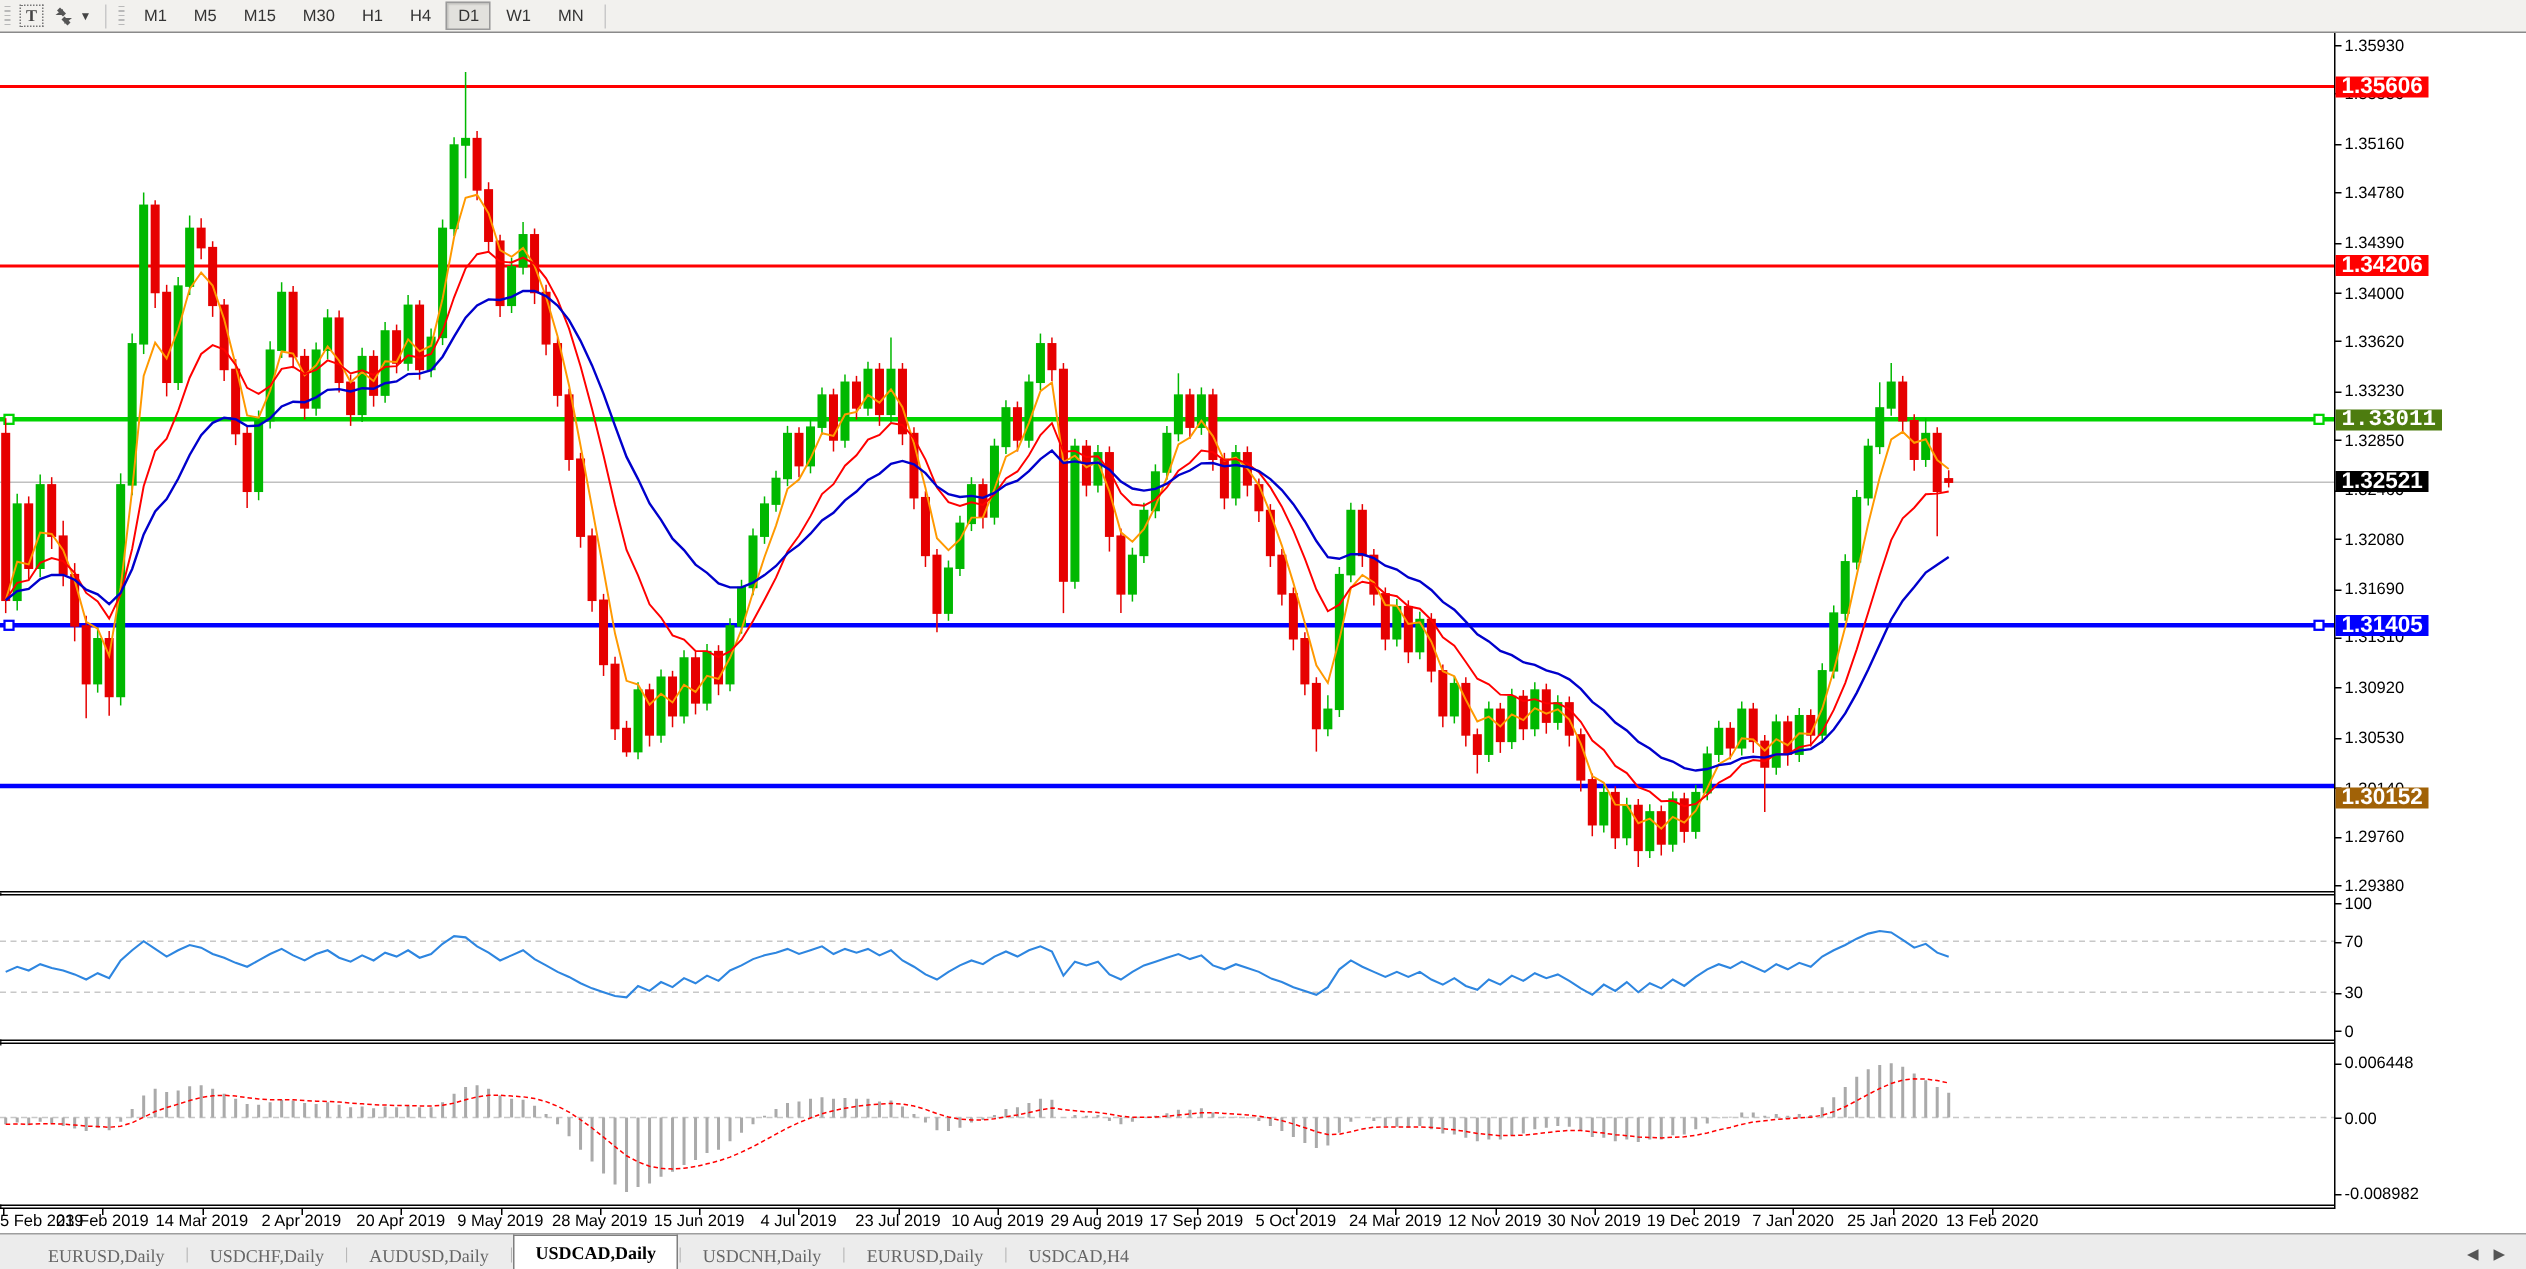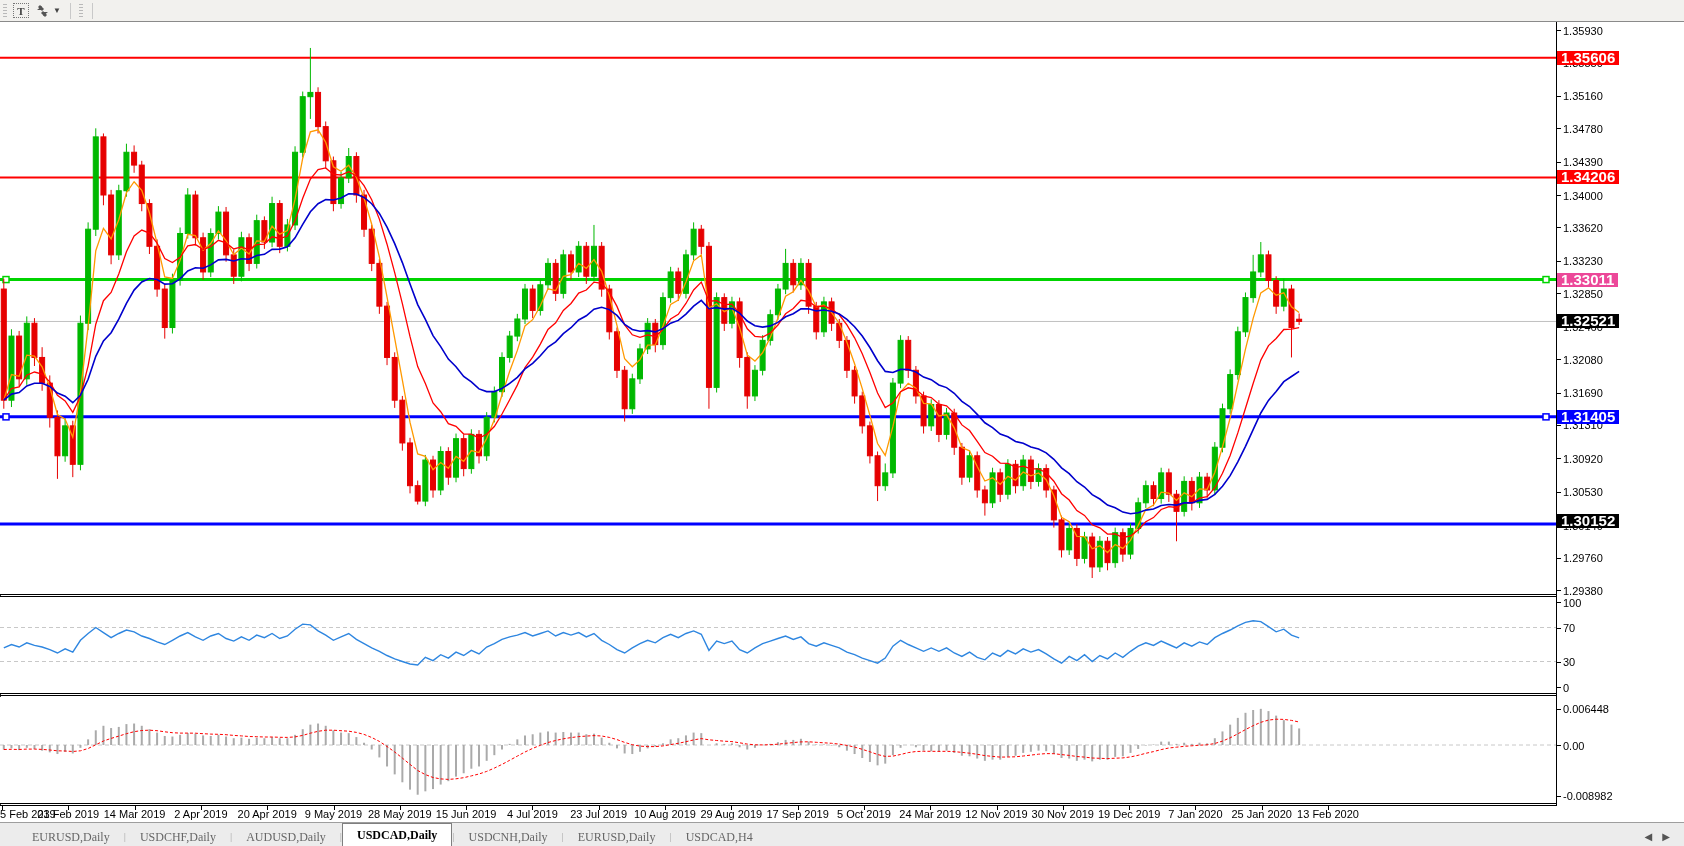--- a/index.html
+++ b/index.html
@@ -56,20 +56,31 @@
       <svg width="15" height="14" viewBox="0 0 15 14">
         <path d="M2 6 L7 6 L7 2 Z" fill="#555"></path>
         <path d="M5 1 L9 5 L7 7 L3 3 Z" fill="#555"></path>
         <path d="M13 8 L8 8 L8 12 Z" fill="#555"></path>
         <path d="M10 13 L6 9 L8 7 L12 11 Z" fill="#555"></path>
       </svg>
       <span class="caret">▼</span>
     </div>
     <div class="vsep"></div>
     <div class="grip"></div>
+    <div id="tf-group" style="display:flex;align-items:center;">
+        <div class="tf-btn">M1</div>
+        <div class="tf-btn">M5</div>
+        <div class="tf-btn">M15</div>
+        <div class="tf-btn">M30</div>
+        <div class="tf-btn">H1</div>
+        <div class="tf-btn">H4</div>
+        <div class="tf-btn active">D1</div>
+        <div class="tf-btn">W1</div>
+        <div class="tf-btn">MN</div>
+      </div>
     <div class="vsep"></div>
   </div>
 
   <div id="left-border"></div>
   <div id="vaxis-line"></div>
   <div id="shift-triangle"></div>
 
   <div id="chart-title">
     <span class="tri">▼</span>
     <span>USDCAD,Daily</span>
@@ -687,23 +698,23 @@
     <div class="axis-tick" style="top: 687px;"></div>
     <div class="axis-label" style="top: 687.5px;">0</div>
     <div class="axis-tick" style="top: 708.569px;"></div>
     <div class="axis-label" style="top: 709.069px;">0.006448</div>
     <div class="axis-tick" style="top: 745px;"></div>
     <div class="axis-label" style="top: 745.5px;">0.00</div>
     <div class="axis-tick" style="top: 795.748px;"></div>
     <div class="axis-label" style="top: 796.248px;">-0.008982</div>
     <div class="badge" style="top: 57.7008px; background: rgb(255, 0, 0);">1.35606</div>
     <div class="badge" style="top: 177.395px; background: rgb(255, 0, 0);">1.34206</div>
-    <div class="badge" style="top: 279.563px; background: #ec4899;">1.33011</div>
+    <div class="badge" style="top: 279.563px; background: #4d7c0f; font-family: Liberation Mono, monospace;">1.33011</div>
     <div class="badge" style="top: 416.87px; background: rgb(0, 0, 255);">1.31405</div>
-    <div class="badge" style="top: 521px; background: #000000;">1.30152</div>
+    <div class="badge" style="top: 532px; background: #a16207;">1.30152</div>
     <div class="badge" style="top: 321.456px; background: rgb(0, 0, 0);">1.32521</div>
     <div class="date-tick" style="left: 2px;"></div>
     <div class="date-label" style="left: 0px; transform: none;">5 Feb 2019</div>
     <div class="date-tick" style="left: 68.3px;"></div>
     <div class="date-label" style="left: 68.3px;">23 Feb 2019</div>
     <div class="date-tick" style="left: 134.6px;"></div>
     <div class="date-label" style="left: 134.6px;">14 Mar 2019</div>
     <div class="date-tick" style="left: 200.9px;"></div>
     <div class="date-label" style="left: 200.9px;">2 Apr 2019</div>
     <div class="date-tick" style="left: 267.2px;"></div>

